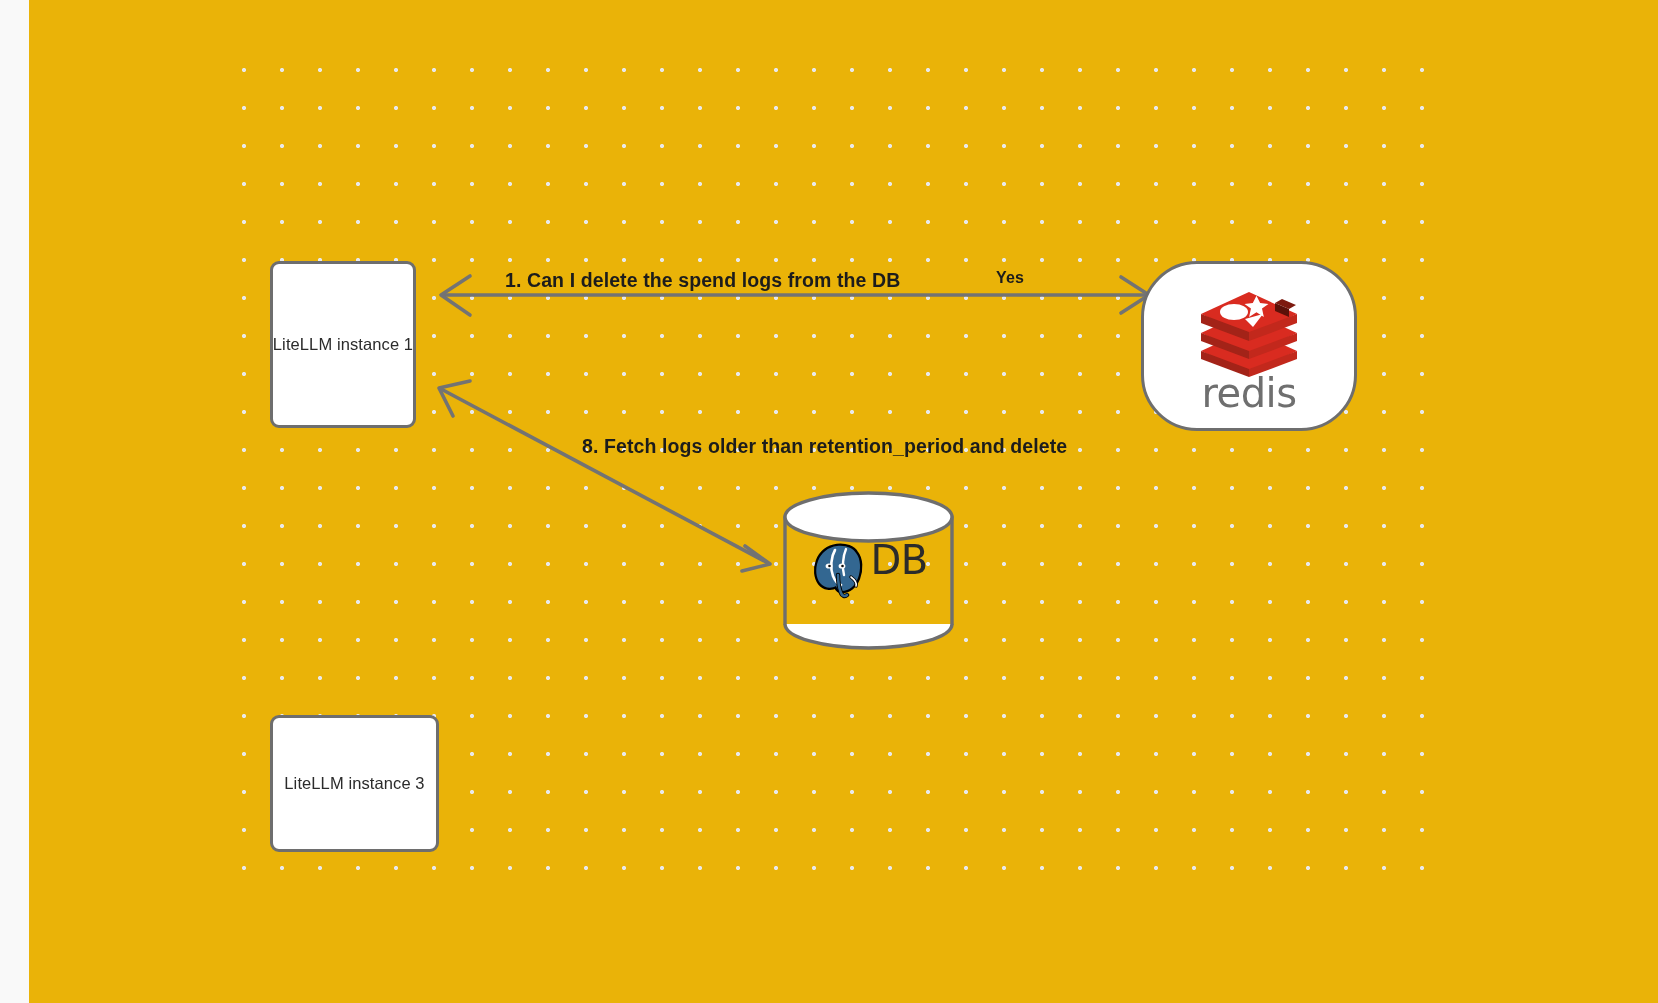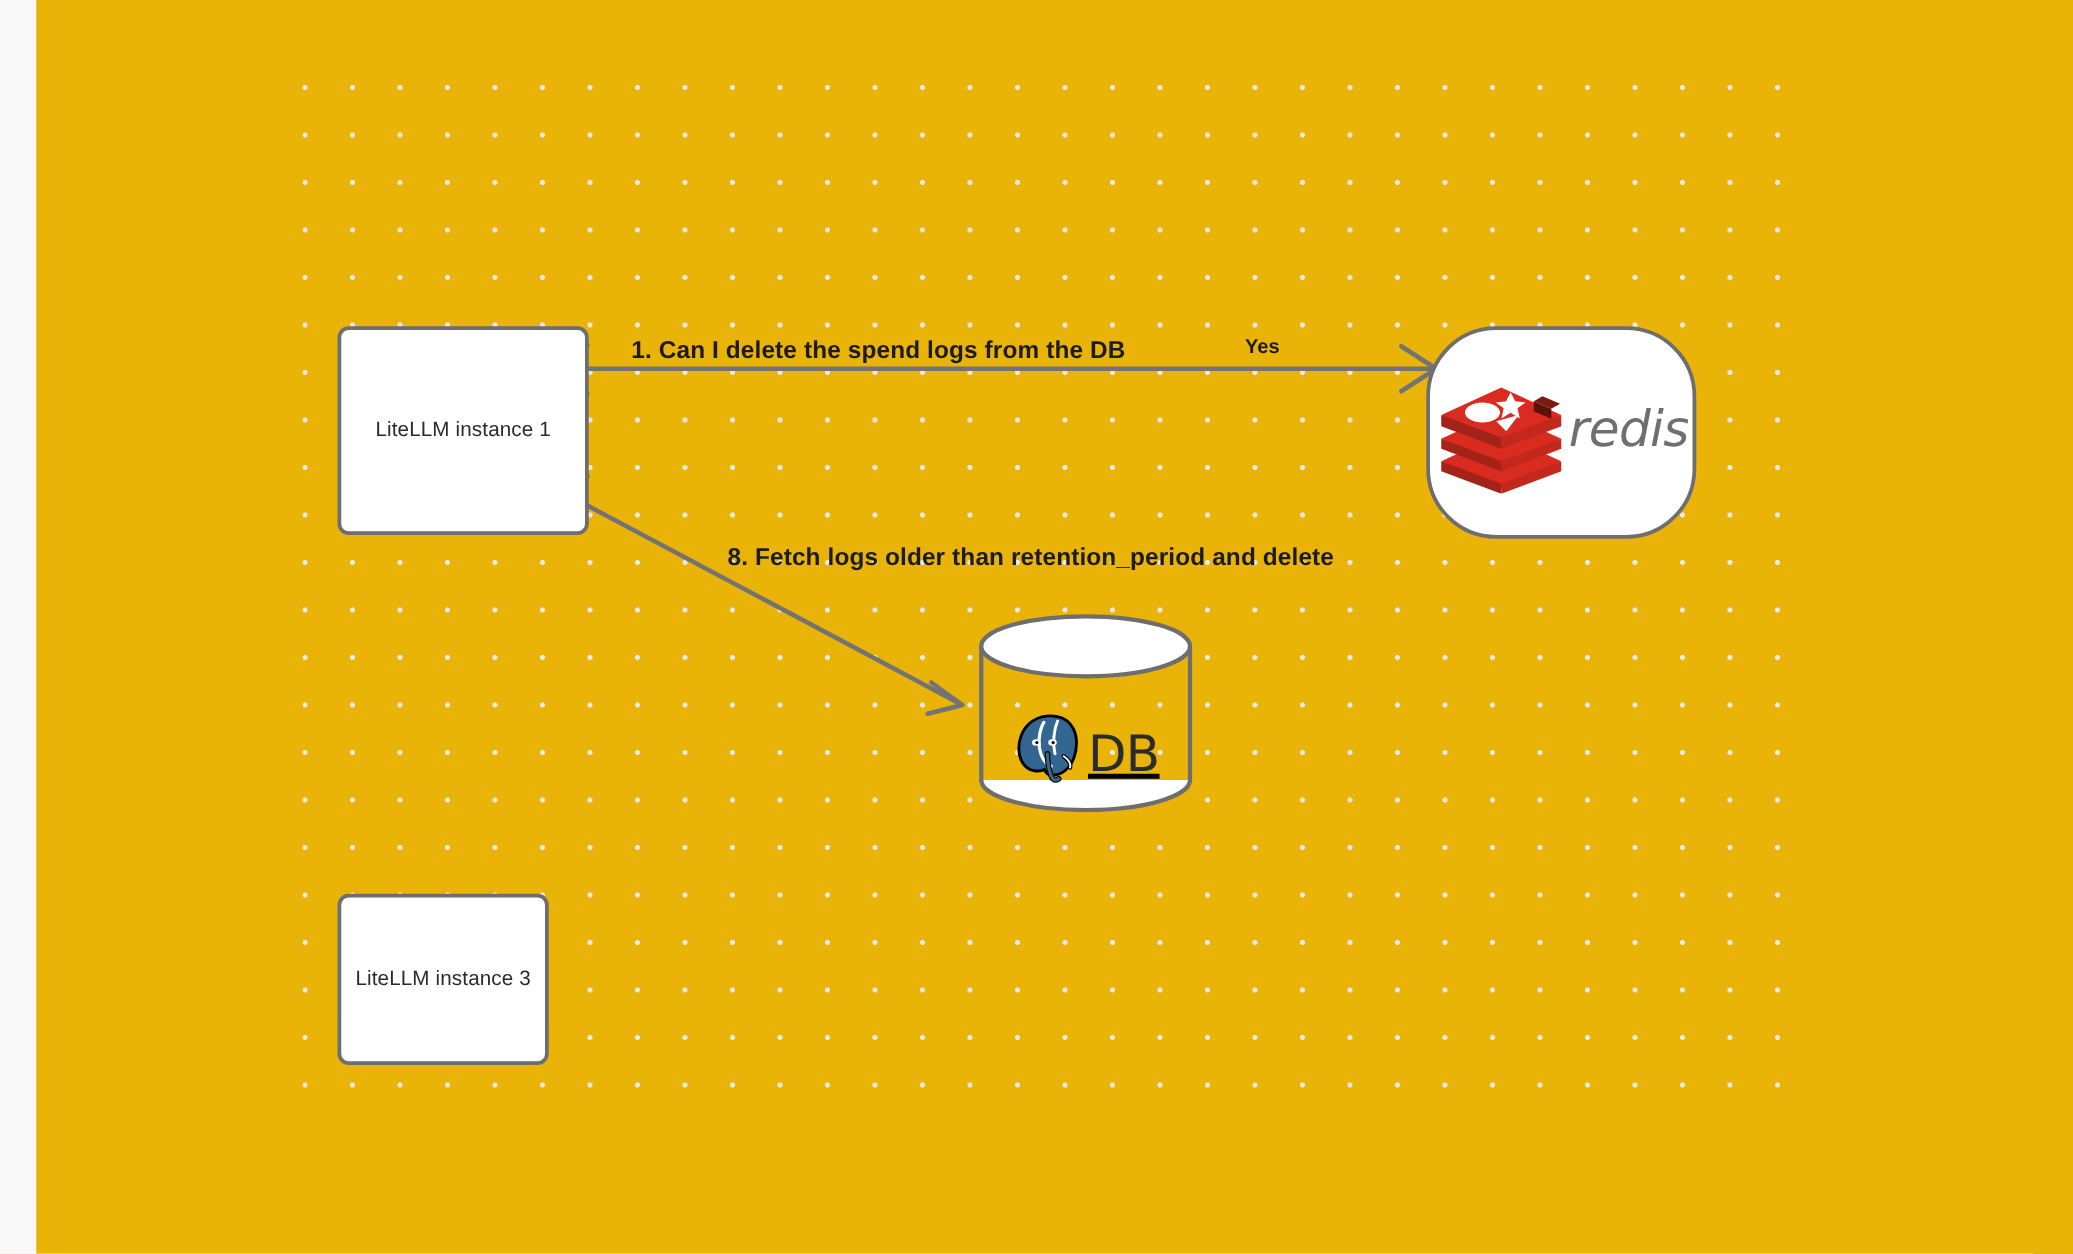--- a/index.html
+++ b/index.html
@@ -50,40 +50,39 @@
     align-items: center;
     justify-content: center;
   }
   .node-box-label {
     font-size: 16.5px;
     color: #2b2b2b;
     font-family: "Liberation Sans", sans-serif;
     letter-spacing: 0.1px;
     white-space: nowrap;
   }
-  #node-litellm-1 { left: 241px; top: 261px;  width: 201px; height: 167px; }
+  #node-litellm-1 { left: 241px; top: 261px;  width: 146px; height: 167px; }
   #node-litellm-2 { left: 241px; top: 488px;  width: 169px; height: 166px; }
   #node-litellm-3 { left: 241px; top: 715px;  width: 169px; height: 137px; }
 
   
   #node-redis {
     position: absolute;
     left: 1112px;
     top: 261px;
     width: 216px;
     height: 170px;
     background: #ffffff;
     border: 3px solid #6e6e6e;
     border-radius: 56px;
     box-sizing: border-box;
     display: flex;
-    flex-direction: row;
+    flex-direction: column;
     align-items: center;
     justify-content: center;
-    font-style: italic;
   }
   .redis-logo-wrap {
     width: 108px;
     height: 96px;
     position: relative;
     margin-top: 2px;
   }
   .redis-wordmark {
     font-size: 40px;
     line-height: 40px;
@@ -107,23 +106,22 @@
     width: 100%;
     height: 100%;
   }
   .db-content {
     position: absolute;
     left: 0;
     top: 46px;
     width: 100%;
     height: 90px;
     display: flex;
-    align-items: flex-end;
+    align-items: flex-start;
     justify-content: center;
-    text-decoration: underline;
   }
   .pg-elephant-wrap {
     width: 62px;
     height: 62px;
     position: relative;
     margin-right: 1px;
   }
   .db-text {
     font-size: 40px;
     color: #2b2b2b;

